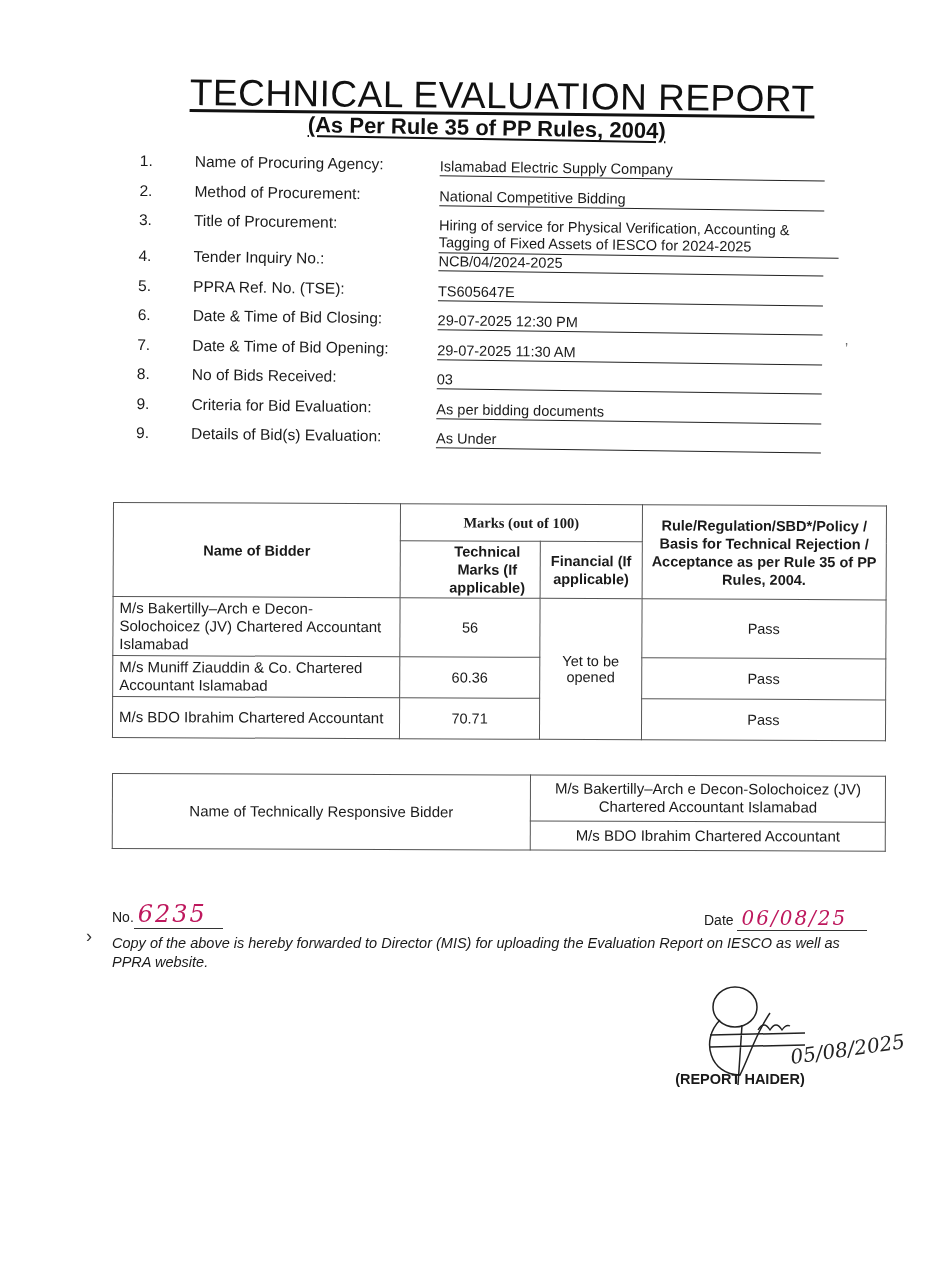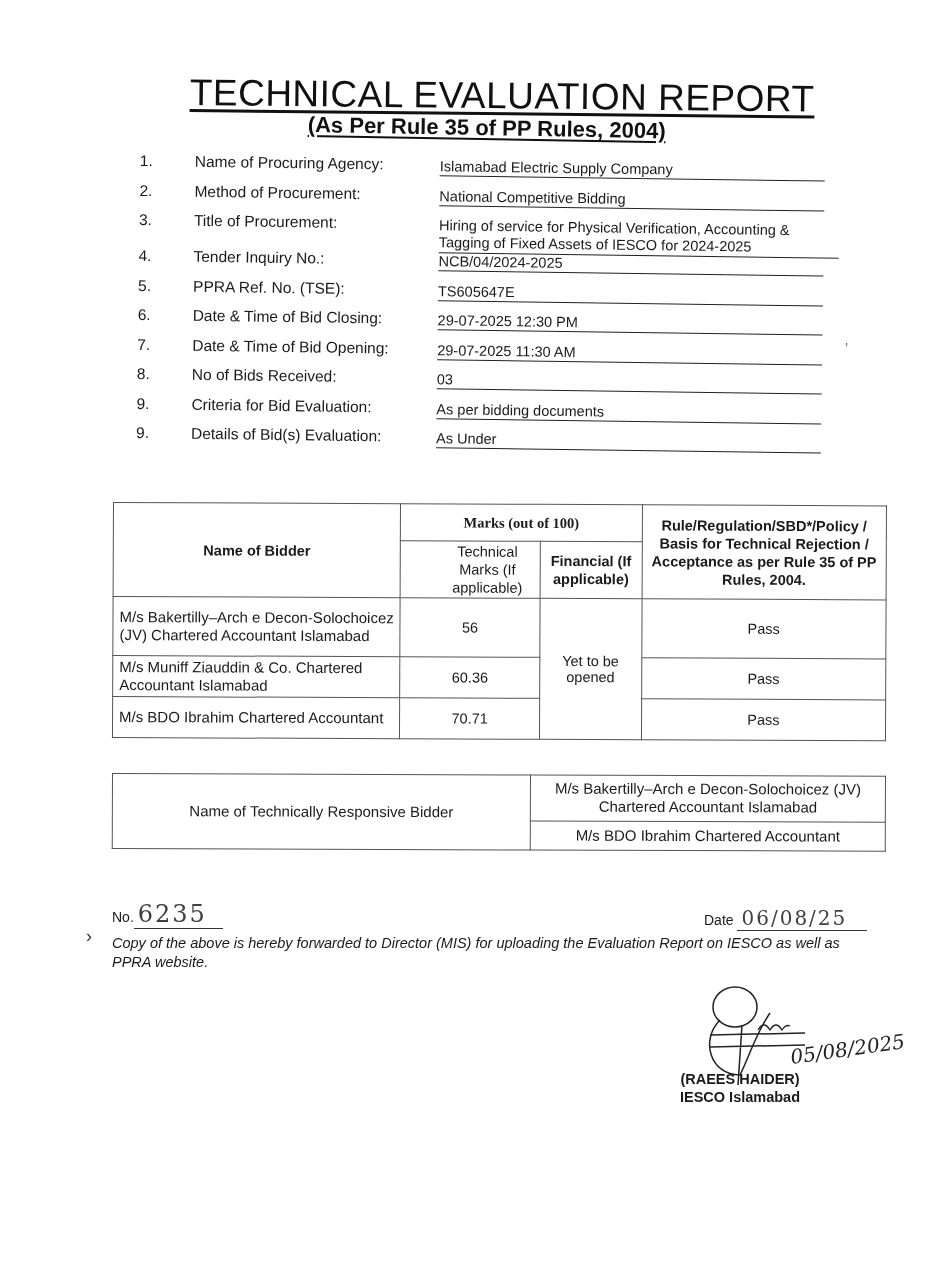--- a/index.html
+++ b/index.html
@@ -36,21 +36,21 @@
     table.eval td.name { text-align: left; line-height: 18px; width: 295px; font-size: 15px; }
     table.eval td.c { text-align: center; font-size: 14.5px; }
 
     table.resp {
       position: absolute; left: 112px; top: 773px; width: 774px; border-collapse: collapse; font-size: 15px;
       transform: rotate(0.2deg); transform-origin: left top;
     }
     table.resp td { border: 1px solid #555; text-align: center; vertical-align: middle; line-height: 18px; }
 
     .ref { position: absolute; left: 112px; top: 900px; font-size: 14px; }
-    .hand { font-family: "DejaVu Serif", serif; font-size: 24px; color: #404040; display: inline-block; border-bottom: 1.5px solid #333; padding: 0 16px 0 4px; letter-spacing: 2px; }
+    .hand { font-family: "DejaVu Serif", serif; font-style: italic; font-size: 24px; color: #be185d; display: inline-block; border-bottom: 1.5px solid #333; padding: 0 16px 0 4px; letter-spacing: 2px; }
     .date { position: absolute; left: 704px; top: 900px; font-size: 14px; }
     .date .hand { font-size: 20px; padding-right: 20px; margin-top: 6px; }
     .copy { position: absolute; left: 112px; top: 934px; width: 740px; font-size: 14.5px; line-height: 19px; font-style: italic; }
     .tick { position: absolute; left: 86px; top: 926px; font-size: 18px; color: #333; }
     .stray { position: absolute; left: 845px; top: 340px; font-size: 14px; color: #666; }
 
     .signature { position: absolute; left: 680px; top: 985px; width: 220px; height: 100px; }
     .sig-block { position: absolute; left: 590px; top: 1070px; width: 300px; text-align: center; font-weight: bold; font-size: 14.5px; line-height: 18px; }
     .sig-block .n { font-weight: bold; }
     .sig-date { position: absolute; left: 790px; top: 1037px; font-family: "DejaVu Serif", serif; font-style: italic; font-size: 20px; color: #222; transform: rotate(-8deg); }
@@ -117,21 +117,21 @@
 <div class="stray">’</div>
 
 <table class="eval">
   <tbody>
       <tr>
     <th rowspan="2" style="width:295px;height:44px;">Name of Bidder</th>
     <th colspan="2" style="height:36px;font-family:Liberation Serif, serif;">Marks (out of 100)</th>
     <th rowspan="2" style="width:235px;">Rule/Regulation/SBD*/Policy / Basis for Technical Rejection / Acceptance as per Rule 35 of PP Rules, 2004.</th>
   </tr>
   <tr>
-    <th style="width:95px;height:56px;font-weight:normal;padding-left:40px;">Technical Marks (If applicable)</th>
+    <th style="width:95px;height:56px;font-weight:bold;padding-left:40px;">Technical Marks (If applicable)</th>
     <th style="width:90px;">Financial (If applicable)</th>
   </tr>
   <tr>
     <td class="name" style="height:58px;">M/s Bakertilly–Arch e Decon-Solochoicez (JV) Chartered Accountant Islamabad</td>
     <td class="c">56</td>
     <td class="c" rowspan="3">Yet to be opened</td>
     <td class="c">Pass</td>
   </tr>
   <tr>
     <td class="name" style="height:40px;">M/s Muniff Ziauddin &amp; Co. Chartered Accountant Islamabad</td>
@@ -171,15 +171,14 @@
 
 <svg class="signature" viewBox="0 0 220 100">
   <ellipse cx="55" cy="22" rx="22" ry="20" fill="none" stroke="#222" stroke-width="1.5"></ellipse>
   <path d="M40 35 C 20 55, 30 90, 60 90 C 70 70, 75 50, 90 28" fill="none" stroke="#222" stroke-width="1.5"></path>
   <path d="M30 50 L 125 48 M 30 62 L 125 60 M 62 40 L 58 100" fill="none" stroke="#222" stroke-width="1.5"></path>
   <path d="M78 45 q6 -10 12 0 q6 -10 12 0 q4 -6 8 -4" fill="none" stroke="#222" stroke-width="1.3"></path>
 </svg>
 <div class="sig-date">05/08/2025</div>
 
 <div class="sig-block">
-  <div class="n">(RAEES HAIDER)</div>
-  <div>IESCO Islamabad</div>
+  <div class="n">(REPORT HAIDER)</div>
 </div>
 
 </body></html>

